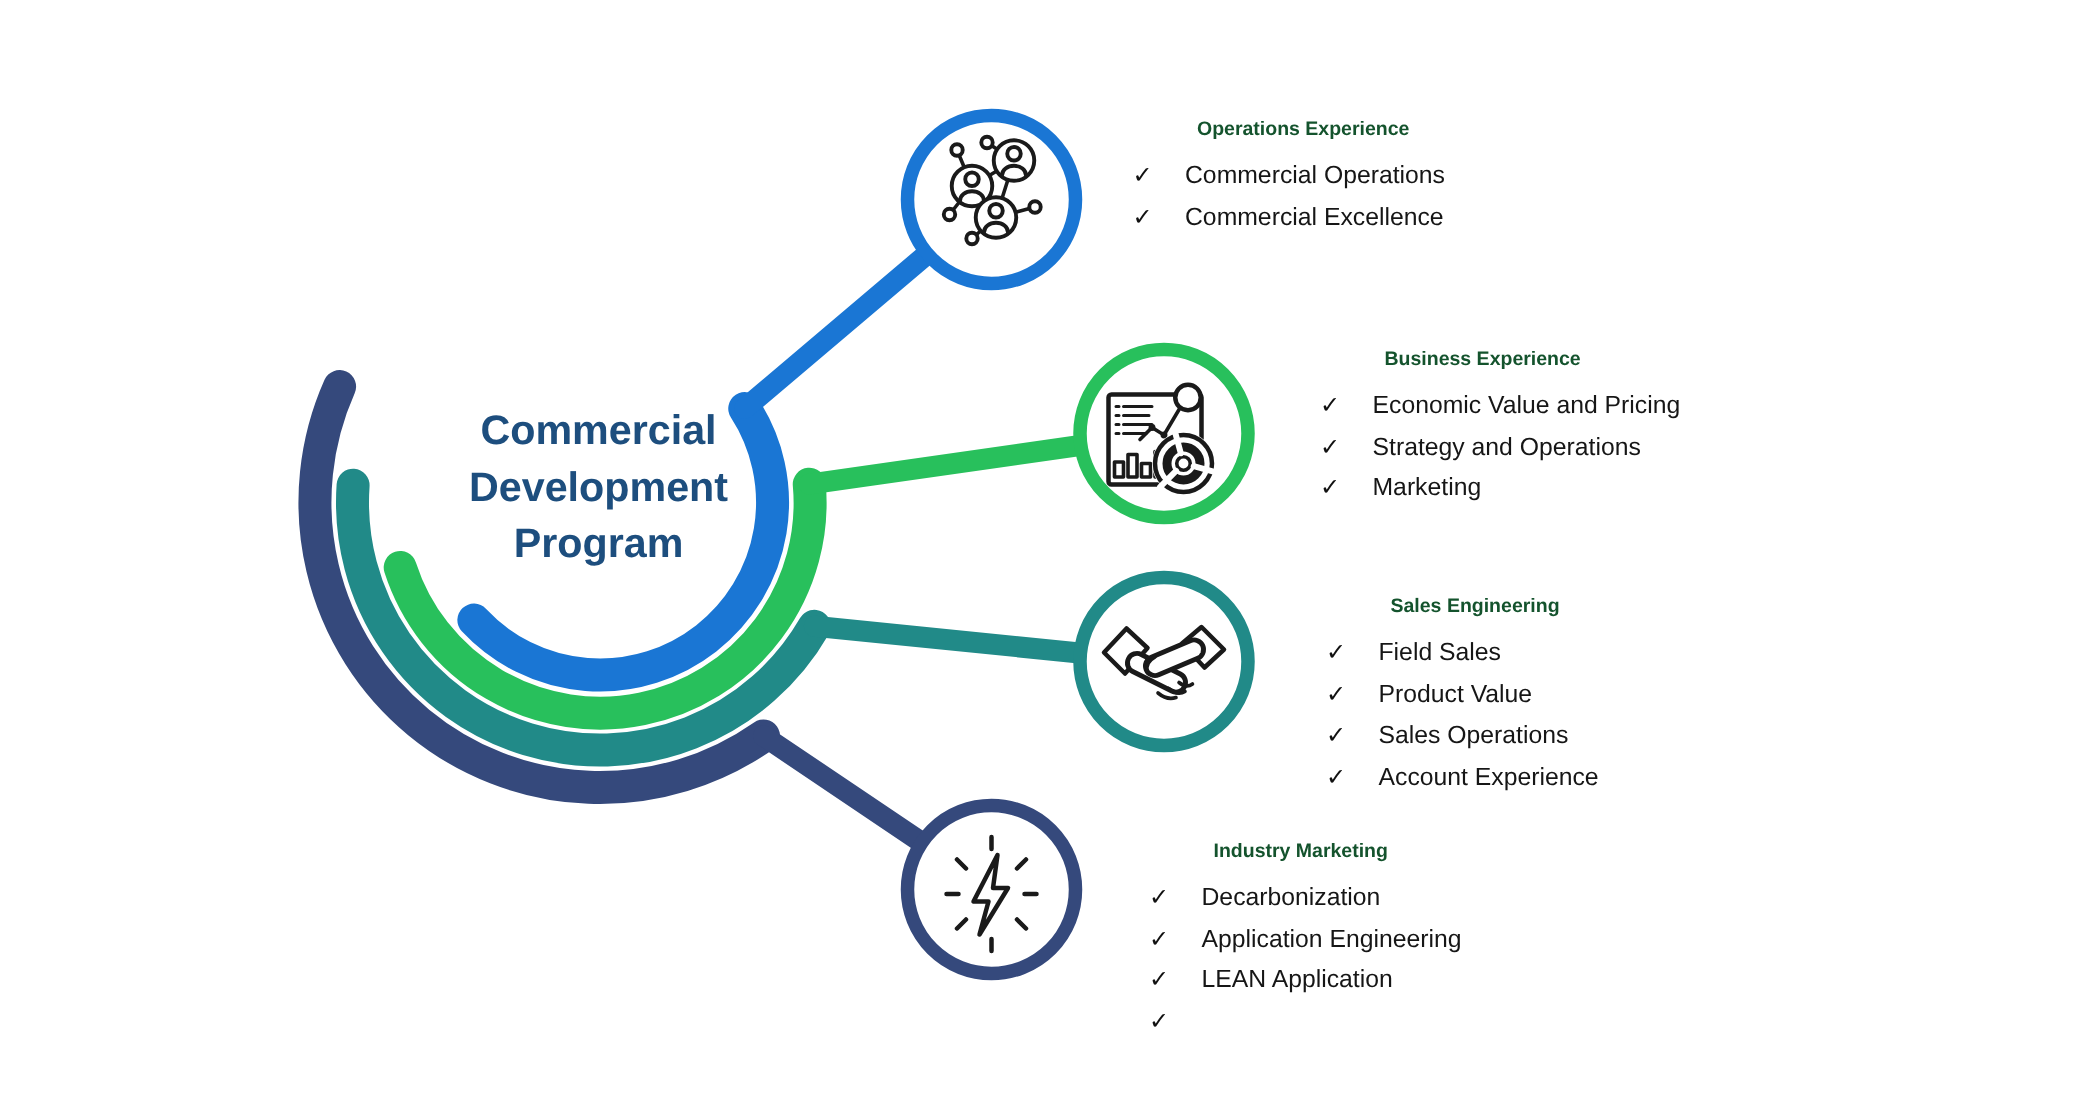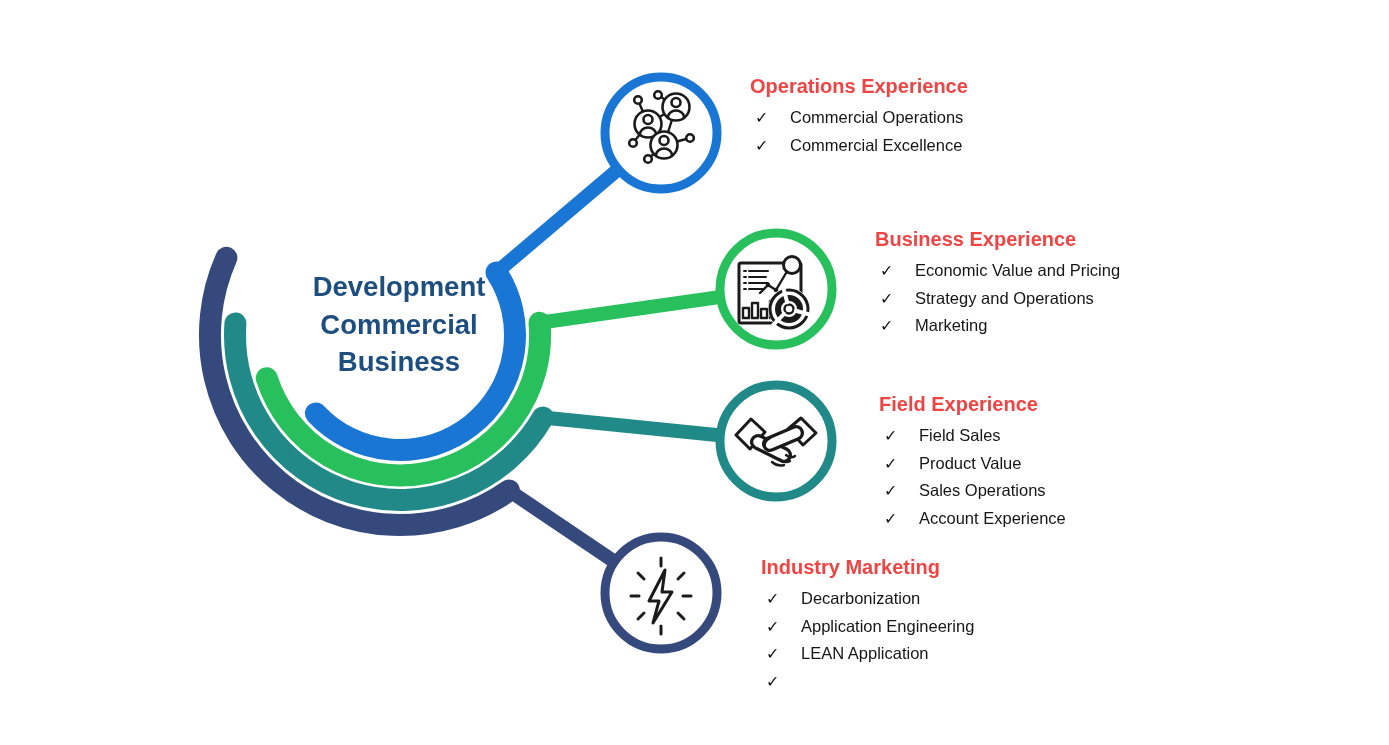--- a/index.html
+++ b/index.html
@@ -24,21 +24,21 @@
   .icon .capsule-b { stroke:#1a1a1a; stroke-width:16; stroke-linecap:round; }
   .icon .capsule-w { stroke:#ffffff; stroke-width:9.5; stroke-linecap:round; }
 
   
   .program-title { position:absolute; left:257px; top:268px; width:284px;
                    text-align:center; font-size:27.5px; line-height:37.5px;
                    font-weight:bold; }
 
   
   .branch-text { position:absolute; }
-  .branch-heading { font-size:20px; font-weight:bold; color:#ef4444; line-height:22px; }
+  .branch-heading { font-size:13px; font-weight:bold; color:#14532d; line-height:22px;margin-left:48px; }
   .branch-items { list-style:none; margin-top:7px; padding-left:5px; }
   .branch-items li { display:flex; align-items:baseline; font-size:16.5px;
                      line-height:27.6px; color:#161616; }
   .check { display:inline-block; width:15px; margin-right:20px; font-size:16px;
            color:#111111; flex:0 0 15px; }
   .g-operations { left:750px; top:75px;  }
   .g-business   { left:875px; top:228px; }
   .g-sales      { left:879px; top:393px; }
   .g-industry   { left:761px; top:556px; }
 </style>
@@ -134,23 +134,23 @@
       <g class="icon" transform="translate(661,596)">
         <path class="bold" d="M4,-26 L-12,5 L-2,5 L-8,27 L11,-4 L1,-4 Z"></path>
         <path class="bold" d="M0,-38 L0,-30 M0,30 L0,38 M22,0 L30,0 M-22,0 L-30,0
                               M17,-17 L23,-23 M-17,-17 L-23,-23
                               M17,17 L23,23 M-17,17 L-23,23"></path>
       </g>
     </g>
   </svg>
 
   <div class="program-title" style="color: rgb(29, 78, 126);">
+    <div>Commercial</div>
     <div>Development</div>
-    <div>Commercial</div>
-    <div>Business</div>
+    <div>Program</div>
   </div>
 
   <div class="branch-text g-operations">
     <div class="branch-heading">Operations Experience</div>
     <ul class="branch-items">
       <li>
         <span class="check">✓</span>
         <span>Commercial Operations</span>
         </li>
       <li>
@@ -172,21 +172,21 @@
         <span>Strategy and Operations</span>
         </li>
       <li>
         <span class="check">✓</span>
         <span>Marketing</span>
         </li>
     </ul>
   </div>
 
   <div class="branch-text g-sales">
-    <div class="branch-heading">Field Experience</div>
+    <div class="branch-heading">Sales Engineering</div>
     <ul class="branch-items">
       <li>
         <span class="check">✓</span>
         <span>Field Sales</span>
         </li>
       <li>
         <span class="check">✓</span>
         <span>Product Value</span>
         </li>
       <li>

